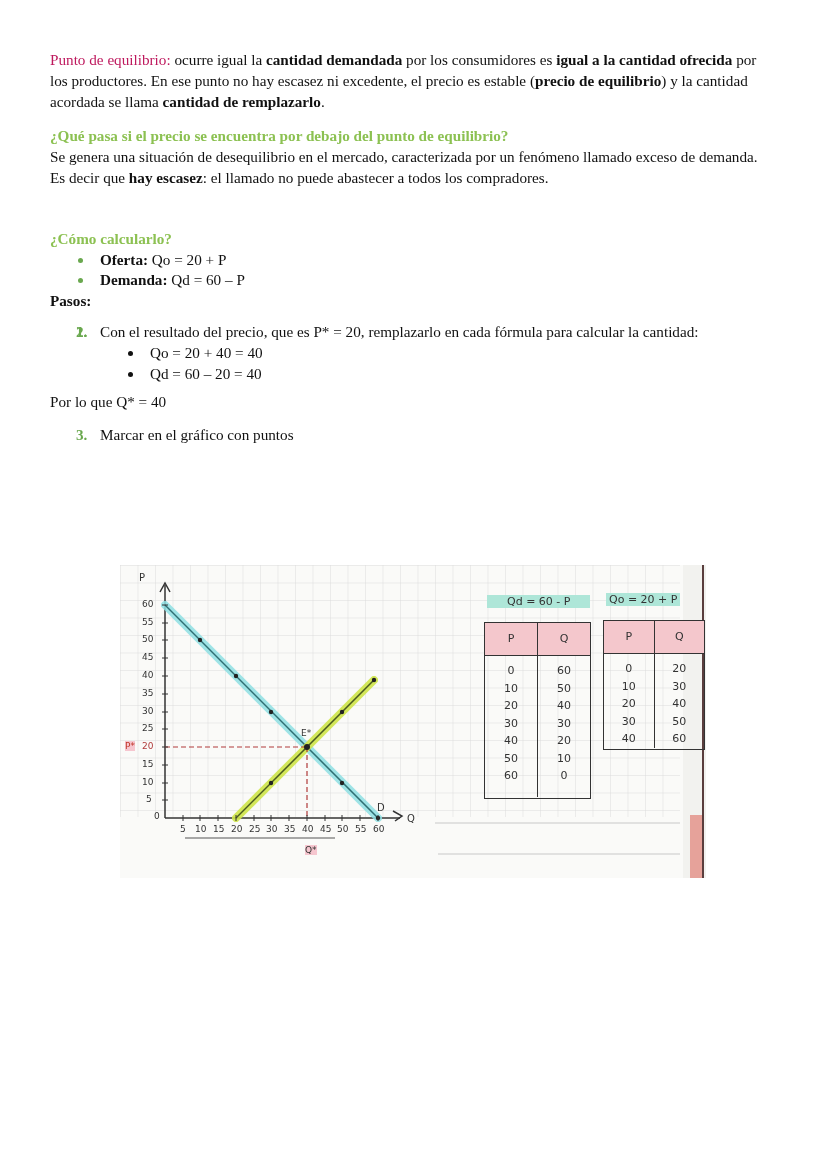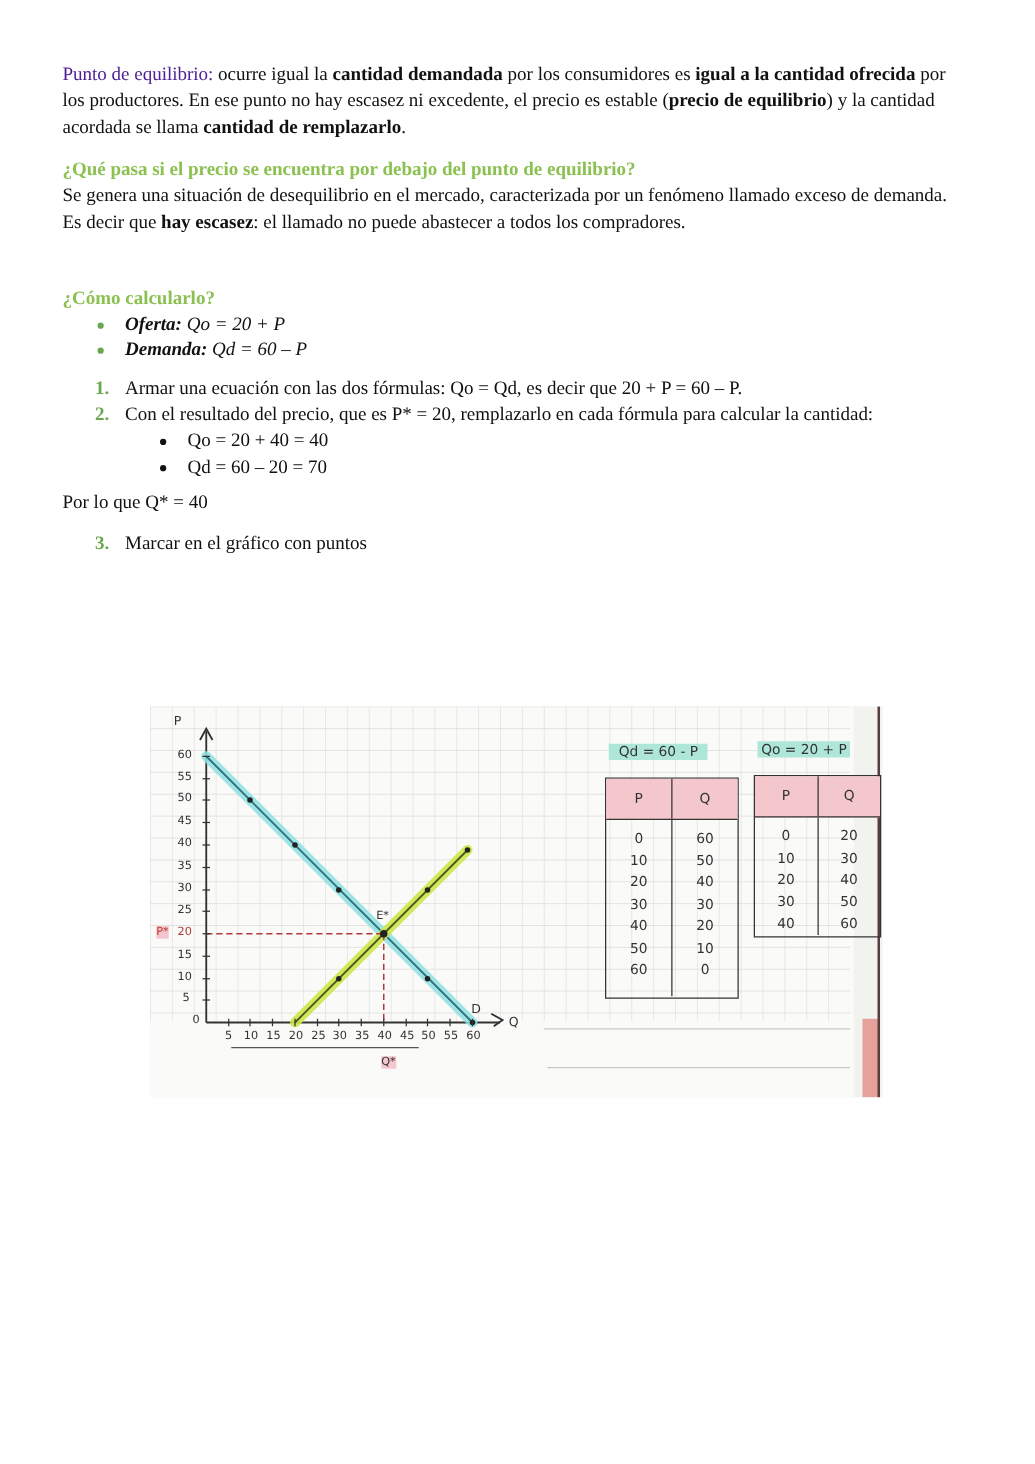--- a/index.html
+++ b/index.html
@@ -1,26 +1,26 @@
 <!DOCTYPE html>
 <html><head>
 <meta charset="utf-8">
 <style>
   html, body { margin:0; padding:0; background:#ffffff; }
   body { width:828px; height:1171px; position:relative; overflow:hidden;
          font-family:"Liberation Serif", "DejaVu Serif", serif; color:#111; font-size:15.2px; }
   .page { position:absolute; left:50px; top:50px; width:720px; line-height:20.8px; }
-  .green { color:#4c1d95; }
+  .green { color:#be185d; }
   .h { color:#8cc152; font-weight:bold; }
   p { margin:0; }
   b { font-weight:bold; }
   .gap { height:20px; }
   .gap-s { height:14px; }
   ul.bul { list-style:none; margin:0; padding:0 0 0 24px; }
-  ul.bul li { position:relative; padding-left:26px;font-style:italic; }
+  ul.bul li { position:relative; padding-left:26px; }
   ul.bul li:before { content:""; position:absolute; left:4px; top:8px; width:5px; height:5px; border-radius:50%; background:#6aa84f; }
   ol.steps { list-style:none; margin:0; padding:0 0 0 26px; }
   ol.steps li { position:relative; padding-left:24px; }
   .num { position:absolute; left:0; color:#6aa84f; font-weight:bold; }
   ul.sub { list-style:none; margin:0; padding:0 0 0 22px; }
   ul.sub li { position:relative; padding-left:28px; }
   ul.sub li:before { content:""; position:absolute; left:6px; top:8px; width:5px; height:5px; border-radius:50%; background:#111; }
   .photo { position:absolute; left:120px; top:565px; width:586px; height:313px; background:#f7f7f5; overflow:hidden; }
   .photo svg { display:block; }
   .hand { font-family:"DejaVu Sans", sans-serif; }
@@ -41,28 +41,29 @@
   </p>
 
   <div class="gap"></div>
 
   <div class="gap"></div>
   <p class="h">¿Cómo calcularlo?</p>
   <ul class="bul">
     <li><b>Oferta:</b><span> Qo = 20 + P</span></li>
     <li><b>Demanda:</b><span> Qd = 60 – P</span></li>
   </ul>
+  <p><b>Pasos:</b></p>
   <div style="height:10px"></div>
   <ol class="steps">
-    <li><span class="num">1.</span><span>Armar una ecuación con las dos fórmulas: Qo = Qd, es decir que 20 +  P = 60 – P.</span></li>
+    <li><span class="num">1.</span></li>
     <li><span class="num">2.</span><span>Con el resultado del precio, que es P* = 20, remplazarlo en cada fórmula para calcular la cantidad:</span></li>
   </ol>
   <ul class="sub" style="padding-left:72px">
     <li>Qo = 20 + 40 = 40</li>
-    <li>Qd = 60 – 20 = 70</li>
+    <li>Qd = 60 – 20 = 40</li>
   </ul>
   <div style="height:8px"></div>
   <p>Por lo que Q* = 40</p>
   <div style="height:12px"></div>
   <ol class="steps">
     <li><span class="num">3.</span><span>Marcar en el gráfico con puntos</span></li>
   </ol>
 </div>
 
 <div class="photo">
@@ -175,21 +176,21 @@
     <span style="position:absolute;left:217px;top:259px">50</span>
     <span style="position:absolute;left:235px;top:259px">55</span>
     <span style="position:absolute;left:253px;top:259px">60</span>
 
     <span style="position:absolute;left:5px;top:176px;color:#c0392b;background:#f6c6cf">P*</span>
     <span style="position:absolute;left:185px;top:280px;color:#333;background:#f6c6cf">Q*</span>
     <span style="position:absolute;left:181px;top:163px">E*</span>
     <span style="position:absolute;left:257px;top:237px;font-size:10px">D</span>
   </div>
 
-  <div class="hand" style="position:absolute;left:367px;top:30px;font-size:11px;color:#333;background:#aee6d8;padding:0 8px">Qd = 60 - P</div>
+  <div class="hand" style="position:absolute;left:367px;top:30px;font-size:11px;color:#333;background:#aee6d8;padding:0 20px">Qd = 60 - P</div>
   <div class="hand" style="position:absolute;left:364px;top:57px;width:105px;height:175px;border:1.3px solid #333;font-size:11px;color:#333">
     <div style="display:flex;height:32px;background:#f4c7cc;border-bottom:1.3px solid #333">
       <div style="flex:1;text-align:center;line-height:32px;border-right:1.3px solid #333">P</div>
       <div style="flex:1;text-align:center;line-height:32px">Q</div>
     </div>
     <div style="display:flex;height:141px">
       <div style="flex:1;border-right:1.3px solid #333;text-align:center;padding-top:6px;line-height:17.5px">
         <div>0</div>
         <div>10</div>
         <div>20</div>

